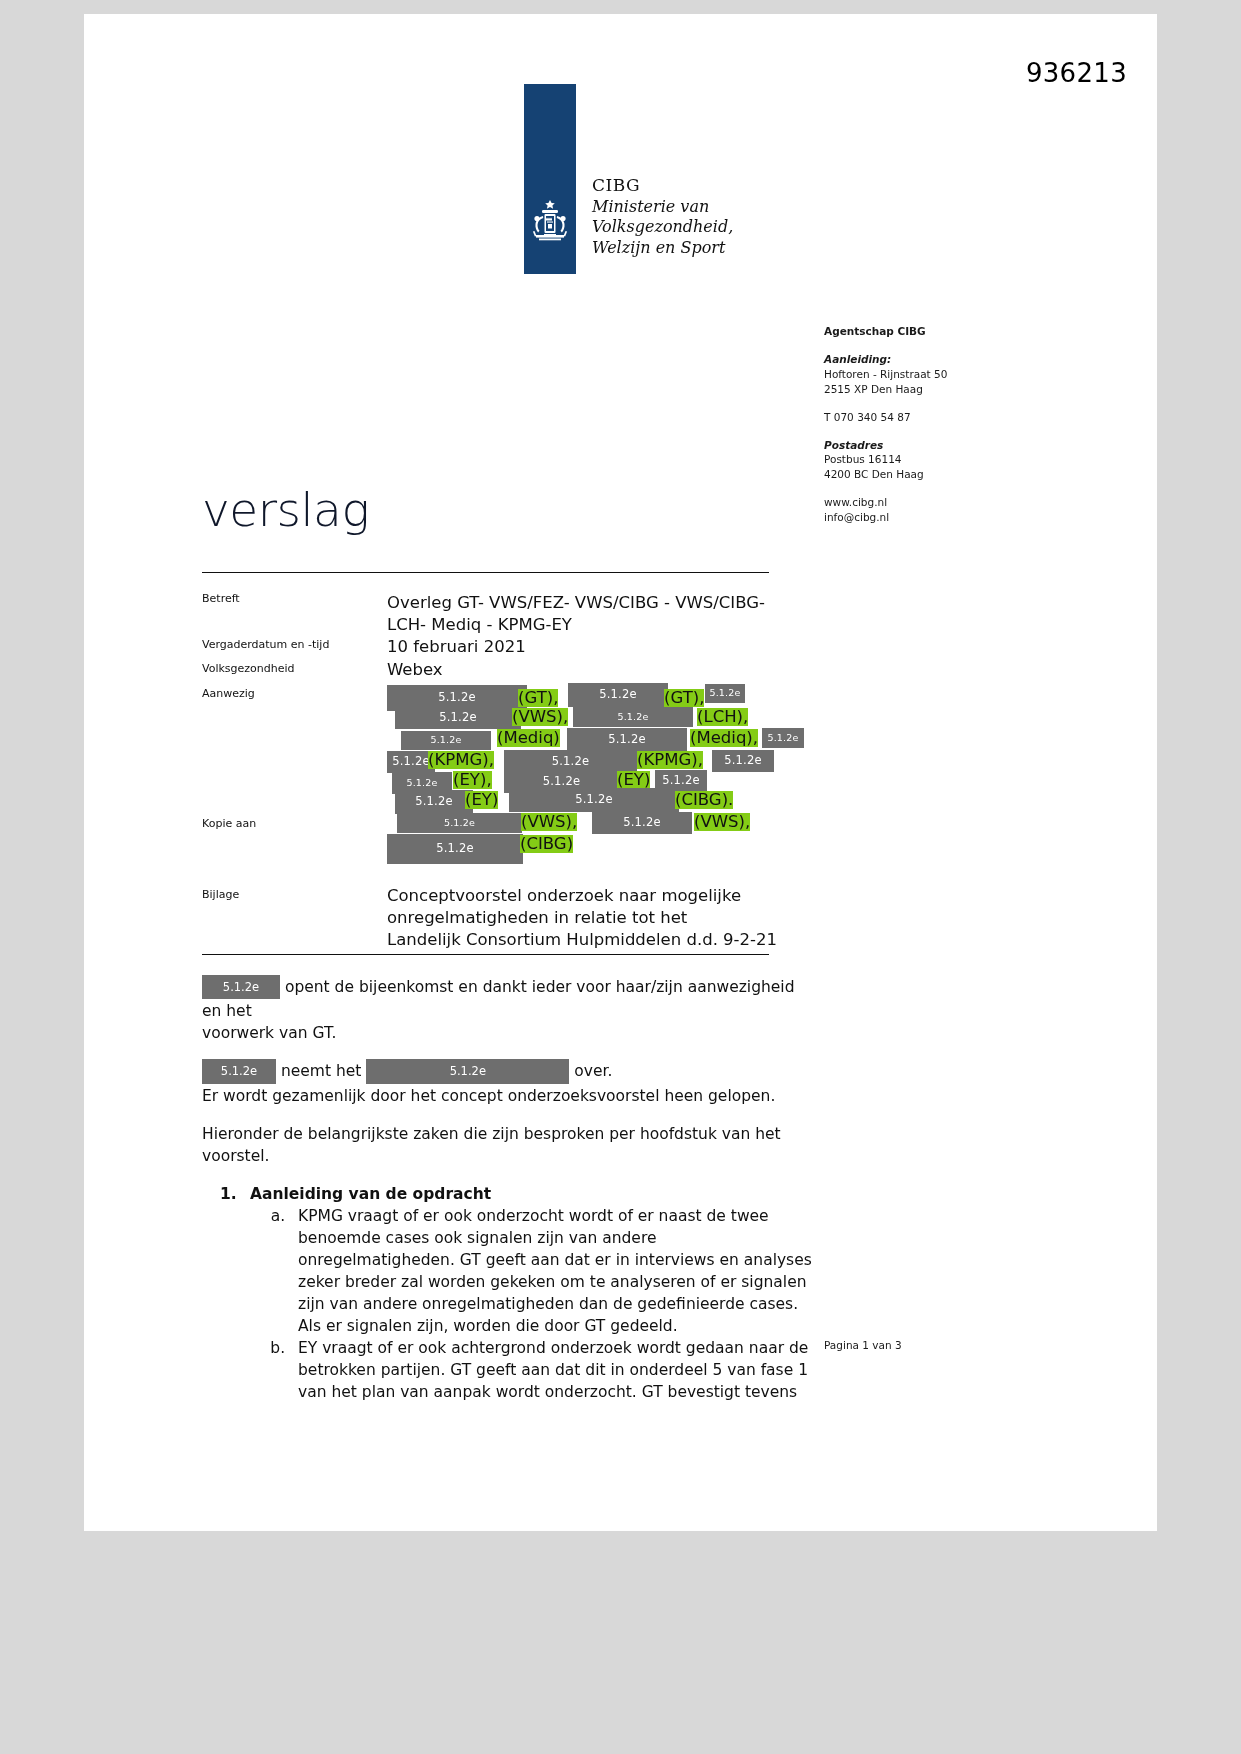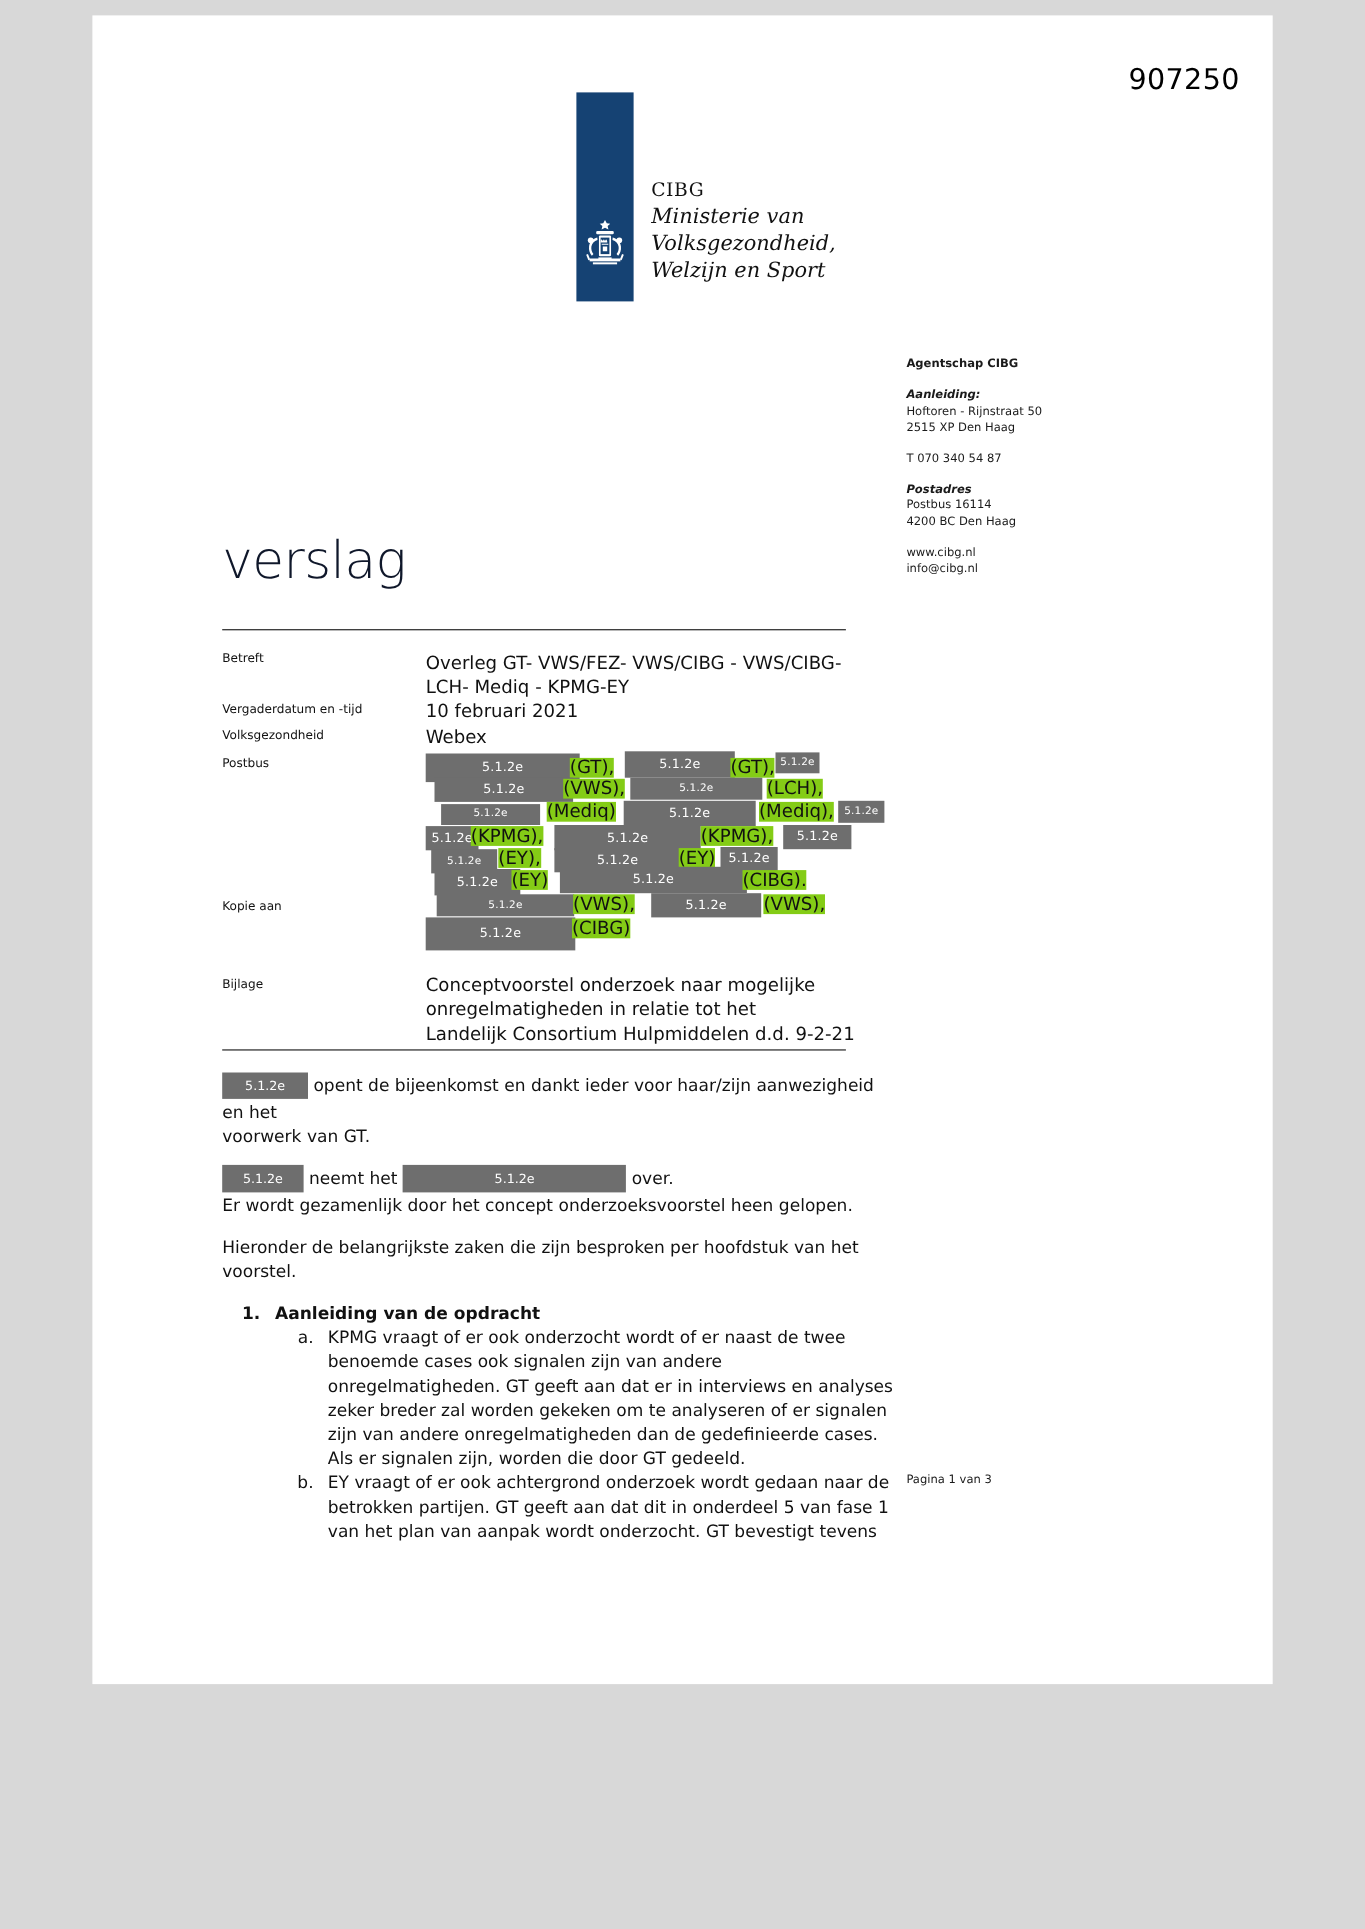--- a/index.html
+++ b/index.html
@@ -64,21 +64,21 @@
     line-height: 1.28;
     color: #111;
     font-family: "DejaVu Serif", "Liberation Serif", serif;
   }
   .logo-text .lt-1 {
     font-size: 17px;
     letter-spacing: 0.5px;
     display: block;
   }
   .logo-text .lt-2, .logo-text .lt-3 {
-    font-size: 19px;
+    font-size: 16px;
     font-style: italic;
     display: block;
   }
 
   
   .addr {
     position: absolute;
     left: 740px;
     top: 310px;
     width: 230px;
@@ -206,21 +206,21 @@
     top: 1325px;
     font-size: 10.5px;
     color: #1a1a1a;
   }
 </style>
 </head>
 <body>
 
 <div class="page">
 
-  <div class="doc-id">907250</div>
+  <div class="doc-id">936213</div>
 
   <div class="logo-wrap">
     <div class="logo-bar"></div>
     <svg class="logo-crest" viewBox="0 0 40 52">
       <g fill="#ffffff">
         <path d="M20 2 l1.6 3 3.2.3 -2.4 2.2 .7 3.2 -3.1-1.7 -3.1 1.7 .7-3.2 -2.4-2.2 3.2-.3z"></path>
         <rect x="12" y="12" width="16" height="3" rx="1.2"></rect>
         <rect x="14.5" y="16" width="11" height="19" rx="1"></rect>
         <path d="M14 36 h12 v2.5 h-12z"></path>
         <path d="M13 18 c-4 1 -7 4 -7.5 8 c-.4 3.4 .8 6.6 2.6 8.4 l1.4-1.6 c-1.4-1.6 -2.2-4 -1.9-6.5 c.4-3 2.6-5.4 5.6-6.2z"></path>
@@ -284,21 +284,21 @@
       <div class="meta-label" style="top:2px;">Vergaderdatum en -tijd</div>
       <div class="meta-val">10 februari 2021</div>
     </div>
 
     <div class="meta-row" style="min-height:24px;">
       <div class="meta-label" style="top:3px;">Volksgezondheid</div>
       <div class="meta-val">Webex</div>
     </div>
 
     <div class="meta-row" style="min-height:128px;">
-      <div class="meta-label" style="top:4px;">Postbus</div>
+      <div class="meta-label" style="top:4px;">Aanwezig</div>
       <div class="meta-val" style="height:128px;">
         <div class="rdlayer">
 
           <div class="rdabs" style="left:0px; top:2px; width:140px; height:26px;">5.1.2e</div>
           <div class="txabs" style="left:131px; top:6px;">(GT),</div>
           <div class="rdabs" style="left:181px; top:0px; width:100px; height:24px;">5.1.2e</div>
           <div class="txabs" style="left:277px; top:6px;">(GT),</div>
           <div class="rdabs sm" style="left:318px; top:1px; width:40px; height:19px;">5.1.2e</div>
 
           <div class="rdabs" style="left:8px; top:24px; width:126px; height:22px;">5.1.2e</div>

